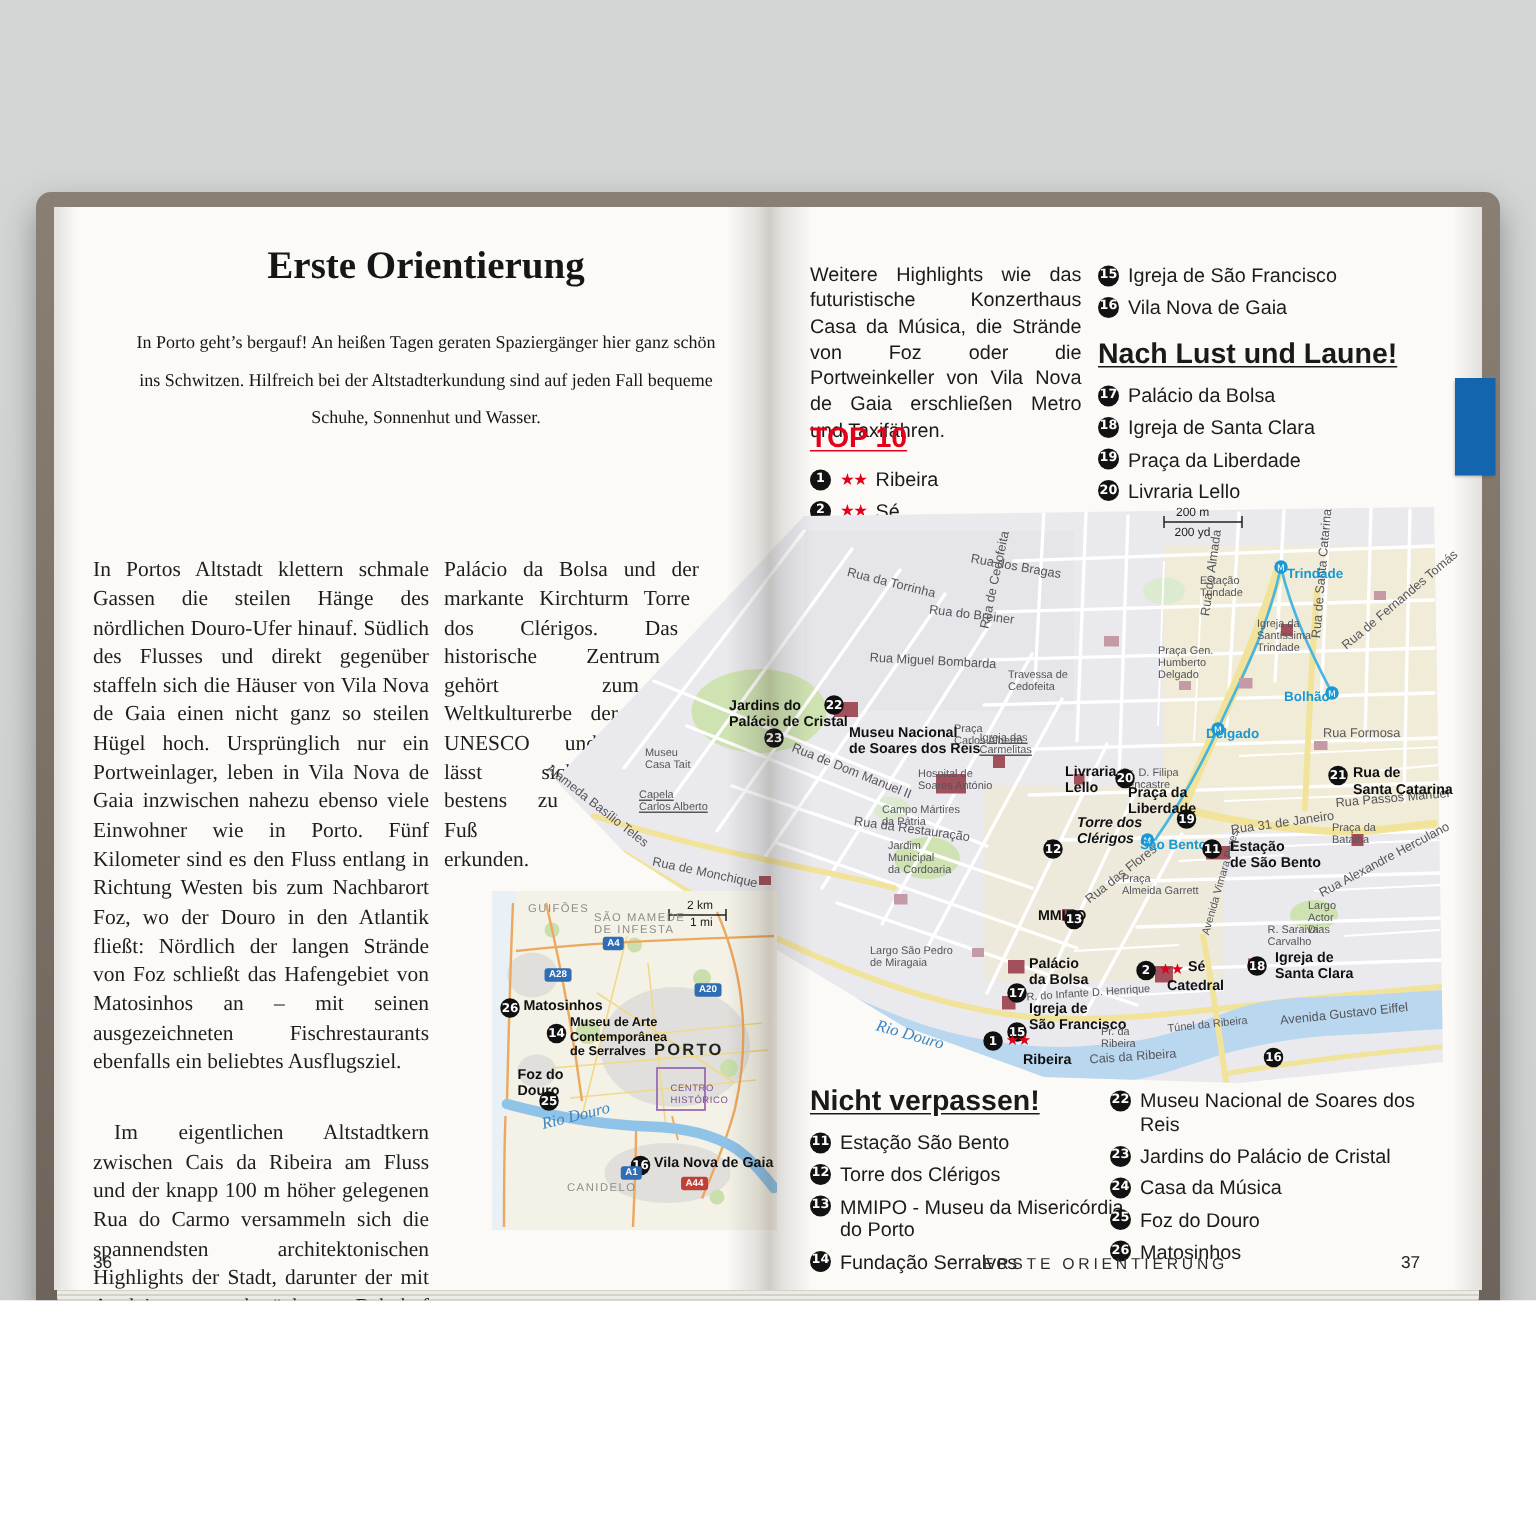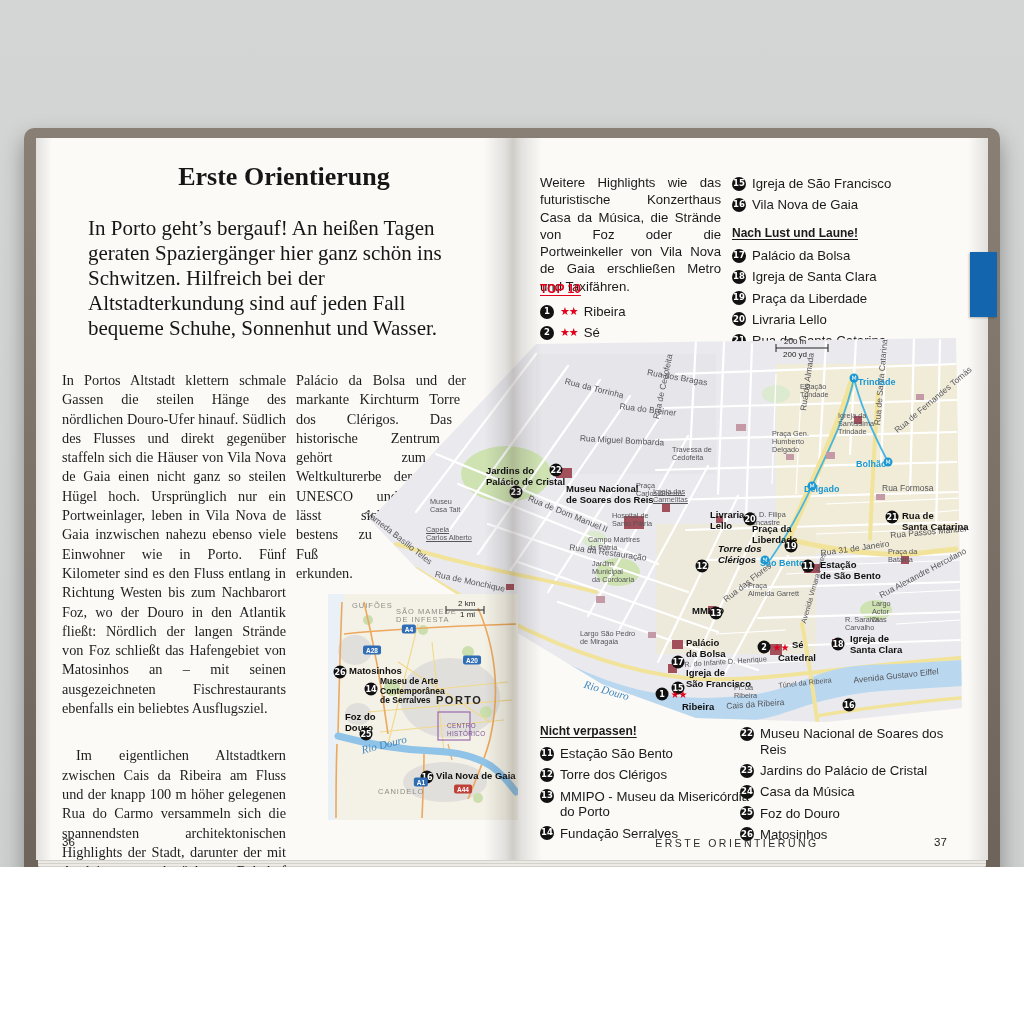--- a/index.html
+++ b/index.html
@@ -5,33 +5,33 @@
   html,body{margin:0;padding:0;}
   .stage{position:relative;width:1024px;height:867px;background:linear-gradient(#d4d6d5,#cfd1d0);overflow:hidden;font-family:"Liberation Sans",sans-serif;}
   .cover{position:absolute;left:24px;top:128px;width:976px;height:758px;background:linear-gradient(#8a7f74,#6e635a);border-radius:10px 10px 16px 16px;box-shadow:0 10px 22px rgba(0,0,0,0.35);}
   .pagestack{position:absolute;left:38px;top:858px;width:948px;height:14px;background:repeating-linear-gradient(to bottom,#eceae5 0 2px,#d4d1ca 2px 3px);border-radius:0 0 8px 8px;}
   .pagearea{position:absolute;left:36px;top:138px;width:952px;height:722px;background:#fbfaf7;}
   .edge-shade-l{position:absolute;left:36px;top:138px;width:16px;height:722px;background:linear-gradient(to right,rgba(0,0,0,0.10),rgba(0,0,0,0));}
   .edge-shade-r{position:absolute;left:968px;top:138px;width:20px;height:722px;background:linear-gradient(to left,rgba(0,0,0,0.10),rgba(0,0,0,0));}
   .gutter{position:absolute;left:484px;top:138px;width:58px;height:722px;background:linear-gradient(to right,rgba(0,0,0,0),rgba(0,0,0,0.10) 36%,rgba(70,58,46,0.24) 50%,rgba(0,0,0,0.10) 64%,rgba(0,0,0,0));}
   .tab{position:absolute;left:970px;top:252px;width:27px;height:65px;background:#1365ad;box-shadow:-1px 1px 2px rgba(0,0,0,0.25);}
   .left-title{position:absolute;left:60px;top:162px;width:448px;text-align:center;font-family:"Liberation Serif",serif;font-size:26px;font-weight:bold;color:#161616;}
-  .left-intro{position:absolute;left:88px;top:216px;width:392px;font-family:"Liberation Serif",serif;font-size:21px;line-height:25px;color:#161616;}
+  .left-intro{position:absolute;left:88px;top:216px;width:392px;text-align:center;font-family:"Liberation Serif",serif;font-size:12px;line-height:25px;color:#161616;}
   .col1{position:absolute;left:62px;top:371px;width:224px;font-family:"Liberation Serif",serif;font-size:14.3px;line-height:19.3px;text-align:justify;color:#1d1d1d;}
   .col1 p{margin:0;}
   .col1 p.ind{text-indent:14px;margin-top:28px;}
   .col2{position:absolute;left:296px;top:371px;width:172px;font-family:"Liberation Serif",serif;font-size:14.3px;line-height:19.3px;text-align:justify;color:#1d1d1d;}
   .c2step{float:right;clear:right;height:19.3px;}
 
   .r-intro{position:absolute;left:540px;top:174px;width:181px;font-size:13.2px;line-height:17.3px;text-align:justify;color:#1a1a1a;}
   .hl-block{position:absolute;color:#1a1a1a;}
   .hl-row{display:flex;align-items:flex-start;gap:6px;margin-bottom:5.5px;font-size:13.2px;line-height:15.8px;}
   .badge{flex:0 0 auto;width:14px;height:14px;border-radius:50%;background:#121212;color:#fff;font-size:8.5px;font-weight:700;display:flex;align-items:center;justify-content:center;margin-top:0.5px;font-family:"DejaVu Sans",sans-serif;}
   .stars{color:#e2001a;font-family:"DejaVu Sans",sans-serif;font-size:11px;letter-spacing:-1px;}
-  .hl-head{font-size:12px;font-weight:700;text-decoration:underline;text-underline-offset:2px;margin:0 0 8px 0;}
+  .hl-head{font-size:19px;font-weight:700;text-decoration:underline;text-underline-offset:2px;margin:0 0 8px 0;}
   .hl-head.red{color:#e2001a;}
   .hl-head.spaced{margin-top:13px;}
 
   .footer-caps{position:absolute;font-size:10.5px;letter-spacing:2.5px;color:#2b2b2b;text-align:center;}
   .pageno{position:absolute;font-size:11.5px;color:#222;}
 
   .overlay{position:absolute;inset:0;pointer-events:none;}
   .ml{position:absolute;font-family:"Liberation Sans",sans-serif;color:#55555a;font-size:8.5px;line-height:1.12;white-space:pre-line;transform-origin:left top;}
   .ml.poi{color:#101010;font-weight:bold;font-size:9.5px;}
   .ml.poi-sm{color:#101010;font-weight:bold;font-size:8.5px;}
@@ -345,21 +345,21 @@
       <span class="ml " style="left: 570px; top: 543px; transform: rotate(8deg);">Rua da Restauração</span>
       <span class="ml " style="left: 436px; top: 570px; transform: rotate(12deg);">Rua de Monchique</span>
       <span class="ml " style="left: 368px; top: 508px; transform: rotate(38deg);">Alameda Basílio Teles</span>
       <span class="ml " style="left: 530px; top: 494px; transform: rotate(22deg);">Rua de Dom Manuel II</span>
       <span class="ml tiny" style="left: 588px; top: 536px;">Campo Mártires
 da Pátria</span>
       <span class="ml tiny" style="left: 592px; top: 560px;">Jardim
 Municipal
 da Cordoaria</span>
       <span class="ml tiny" style="left: 612px; top: 512px;">Hospital de
-Santo Pátria</span>
+Soares António</span>
       <span class="ml tiny" style="left: 653px; top: 488px; text-decoration: underline;">Igreja das
 Carmelitas</span>
       <span class="ml tiny" style="left: 636px; top: 482px;">Praça
 Carlos Alberto</span>
       <span class="ml tiny" style="left: 430px; top: 498px;">Museu
 Casa Tait</span>
       <span class="ml tiny" style="left: 426px; top: 526px; text-decoration: underline;">Capela
 Carlos Alberto</span>
       <span class="ml poi" style="left: 486px; top: 466px;">Jardins do
 Palácio de Cristal</span>

